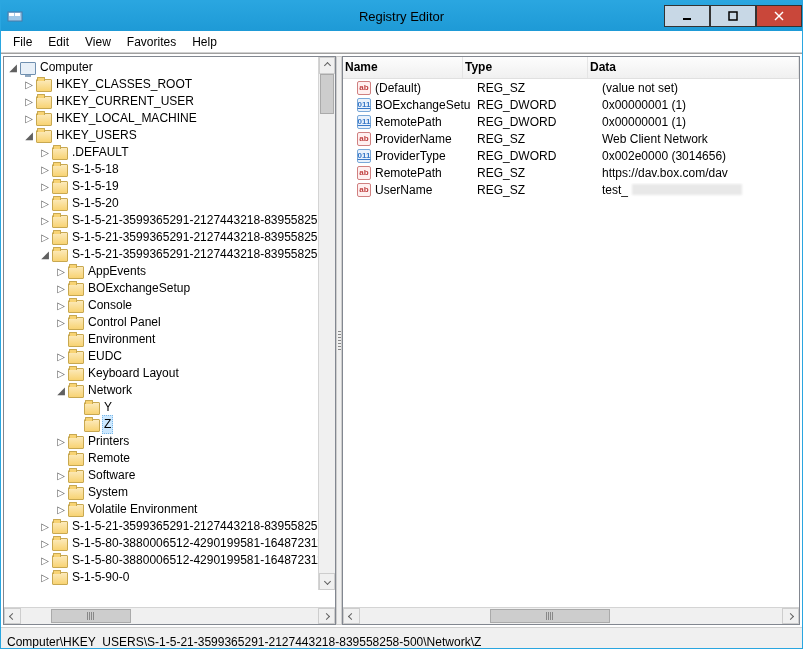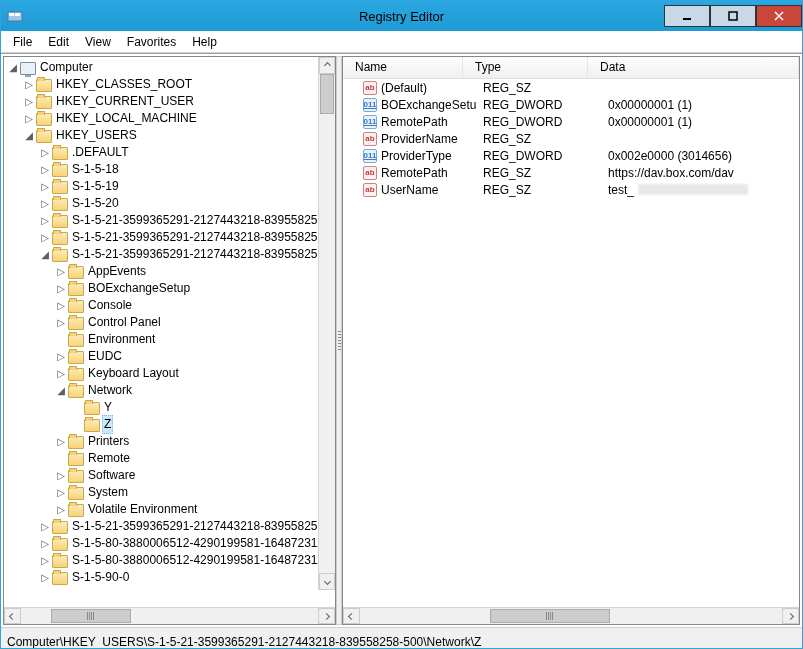--- a/index.html
+++ b/index.html
@@ -22,23 +22,23 @@
 .sb-thumb { position: absolute; left: 1px; right: 1px; top: 0; height: 40px; background: #cdcdcd; border: 1px solid #aaa; }
 .tree-hscroll, .list-hscroll { height: 17px; background: #f0f0f0; display: flex; border-top: 1px solid #d4d4d4; }
 .hsb-btn { width: 17px; background: #f0f0f0; display: flex; align-items: center; justify-content: center; border: 1px solid #cdcdcd; }
 .hsb-track { flex: 1; position: relative; background: #f0f0f0; }
 .hsb-thumb { position: absolute; top: 1px; bottom: 1px; left: 10px; width: 60px; background: #cdcdcd; border: 1px solid #aaa; display: flex; align-items: center; justify-content: center; }
 .hsb-thumb .grip { width: 8px; height: 8px; background: repeating-linear-gradient(90deg,#888,#888 1px,transparent 1px,transparent 2px); }
 .gripper { width: 6px; background: #f0f0f0; border: 1px solid #cdcdcd; margin: 2px 0; cursor: ew-resize; display: flex; align-items: center; justify-content: center; }
 .gripper .dots { width: 3px; height: 20px; background: repeating-linear-gradient(#888,#888 1px,transparent 1px,transparent 3px); }
 .list-pane { flex: 1; border: 1px solid #828790; margin: 2px 2px 2px 0; background: #fff; display: flex; flex-direction: column; overflow: hidden; }
 .list-header { height: 22px; display: flex; border-bottom: 1px solid #e0e0e0; background: #fff; }
-.list-header .col { padding: 3px 12px; border-right: 1px solid #e5e5e5; background: linear-gradient(#fdfdfd,#f0f0f0); }
+.list-header .col { padding: 3px 2px; border-right: 1px solid #e5e5e5; background: linear-gradient(#fdfdfd,#f0f0f0); font-weight: bold; }
 .list-body { flex: 1; overflow: hidden; position: relative; }
-.list-row { display: flex; height: 17px; align-items: center; padding-left: 14px; }
+.list-row { display: flex; height: 17px; align-items: center; padding-left: 8px; }
 .list-row .cell { padding: 0 6px; white-space: nowrap; overflow: hidden; display: flex; align-items: center; gap: 4px; }
 .reg-icon { width: 14px; height: 14px; display: inline-flex; align-items: center; justify-content: center; font-size: 8px; font-weight: bold; border: 1px solid; border-radius: 2px; flex-shrink: 0; }
 .reg-icon.sz { background: #fff0f0; border-color: #d08080; color: #c04040; }
 .reg-icon.dw { background: #eaf2fc; border-color: #7aa8d8; color: #3878c8; text-decoration: underline; }
 .tree { padding: 2px 0; line-height: 17px; }
 .tree-row { display: flex; align-items: center; height: 17px; white-space: nowrap; }
 .tree-row .expander { width: 14px; text-align: center; color: #606060; font-size: 10px; cursor: default; flex-shrink: 0; }
 .tree-row .ticon { width: 16px; height: 16px; margin-right: 2px; flex-shrink: 0; }
 .tree-row .label { padding: 0 2px; }
 .tree-row.selected .label { background: #cce8ff; border: 1px dotted #7ab8e8; padding: 0 1px; }
@@ -355,20 +355,23 @@
     </div>
     <div class="list-body" id="list-body">
         <div class="list-row">
           <div class="cell" style="width:120px">
             <span class="reg-icon sz">ab</span>
             <span>(Default)</span>
           </div>
           <div class="cell" style="width:125px">
             <span>REG_SZ</span>
           </div>
+          <div class="cell" style="flex:1">
+            <span>(value not set)</span>
+          </div>
         </div>
         <div class="list-row">
           <div class="cell" style="width:120px">
             <span class="reg-icon dw">011</span>
             <span>BOExchangeSetup</span>
           </div>
           <div class="cell" style="width:125px">
             <span>REG_DWORD</span>
           </div>
           <div class="cell" style="flex:1">
@@ -387,20 +390,23 @@
             <span>0x00000001 (1)</span>
           </div>
         </div>
         <div class="list-row">
           <div class="cell" style="width:120px">
             <span class="reg-icon sz">ab</span>
             <span>ProviderName</span>
           </div>
           <div class="cell" style="width:125px">
             <span>REG_SZ</span>
+          </div>
+          <div class="cell" style="flex:1">
+            <span>Web Client Network</span>
           </div>
         </div>
         <div class="list-row">
           <div class="cell" style="width:120px">
             <span class="reg-icon dw">011</span>
             <span>ProviderType</span>
           </div>
           <div class="cell" style="width:125px">
             <span>REG_DWORD</span>
           </div>

